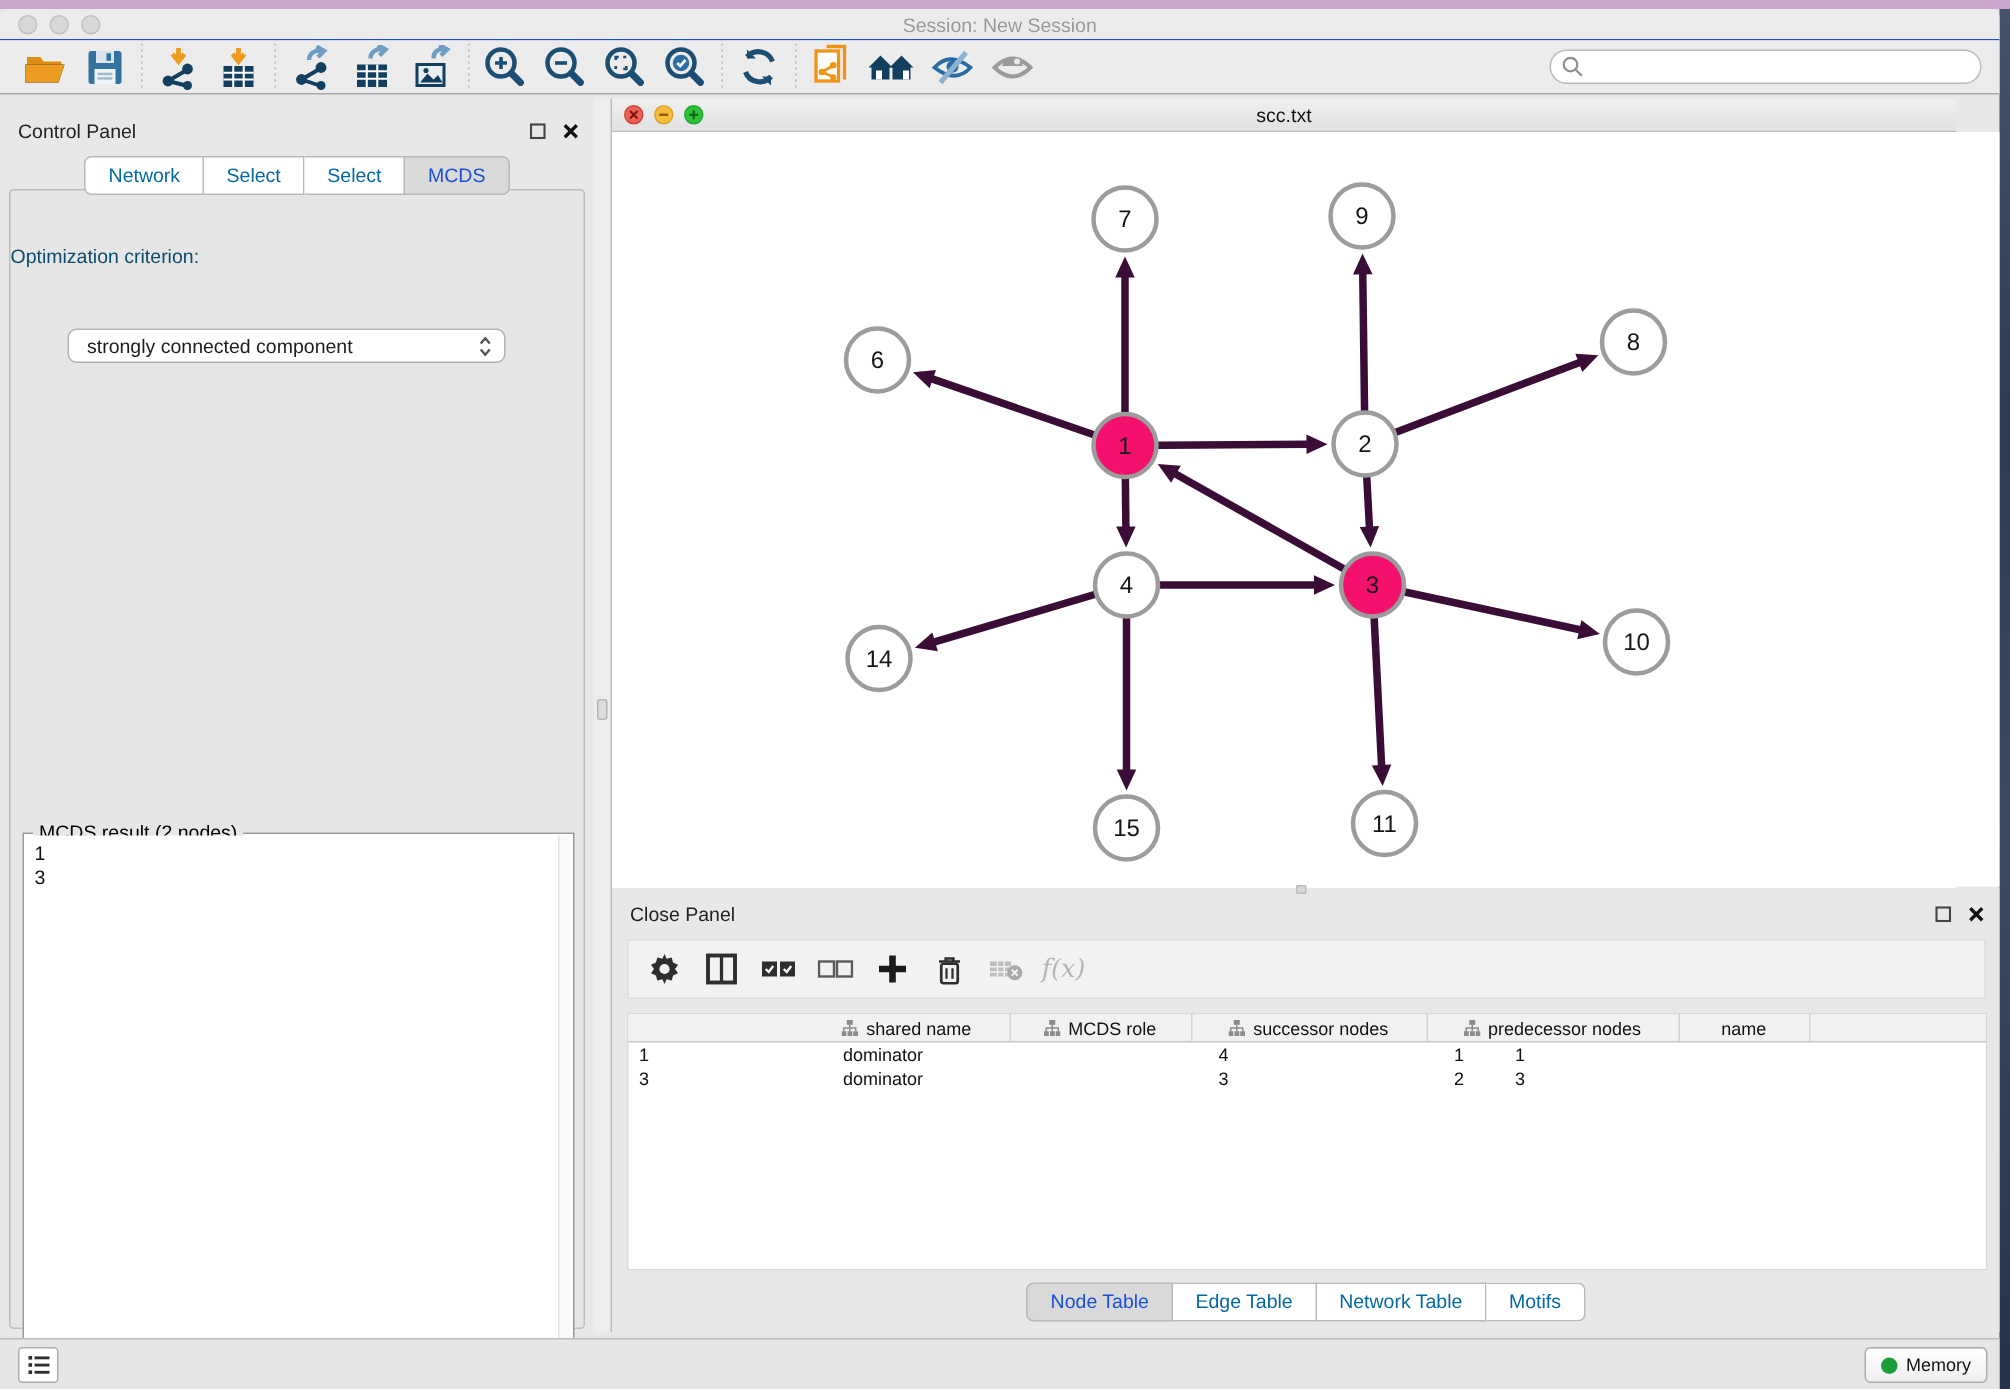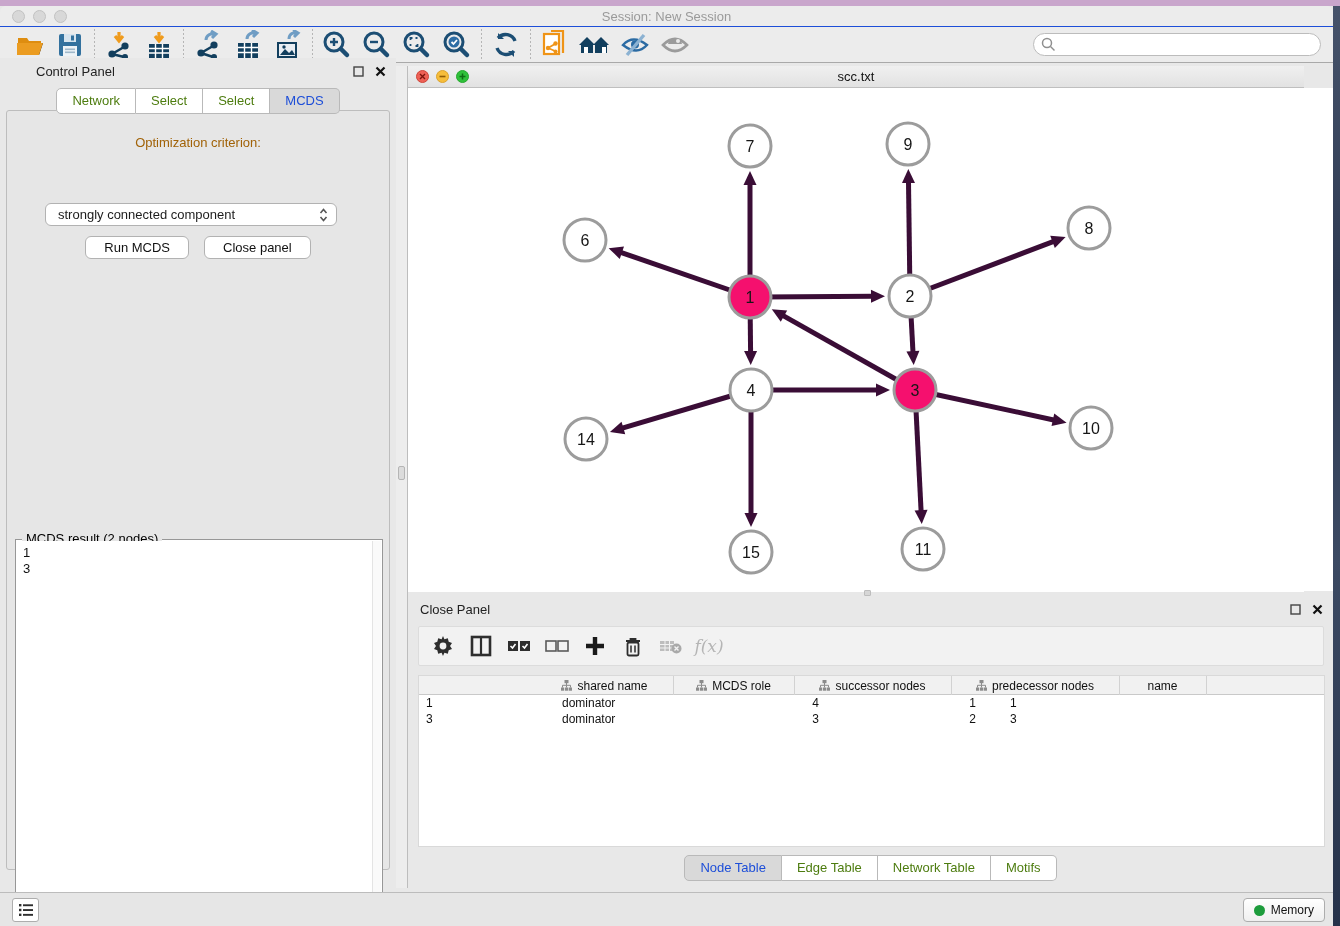--- a/index.html
+++ b/index.html
@@ -27,29 +27,29 @@
   .search-box { width:288px; height:23px; border:1px solid #bcbcbc; border-radius:12px; background:#fff;
      padding:0 8px 0 26px; font-size:12px; outline:none; font-family:"Liberation Sans",sans-serif; }
   .search-mag { position:absolute; left:8px; top:4px; }
 
   
   .panel-head { height:26px; display:flex; align-items:center; padding:0 8px 0 12px; font-size:13px; color:#222; }
   .panel-head .sp { flex:1; }
   .ph-btn { width:16px; height:16px; display:flex; align-items:center; justify-content:center; margin-left:6px; }
 
   
-  .control-panel { position:absolute; left:0; top:58px; width:396px; height:822px; background:#e8e8e8;padding-left:24px; }
+  .control-panel { position:absolute; left:0; top:74px; width:396px; height:822px; background:#e8e8e8; }
   .cp-tabs { position:absolute; left:0; top:30px; width:100%; display:flex; justify-content:center; z-index:2; }
-  .seg-tab { padding:4px 15px 5px; font-size:13px; background:#fff; border:1px solid #b9b9b9; border-left-width:0; color:#4d7c0f; white-space:nowrap; }
+  .seg-tab { padding:4px 15px 5px; font-size:13px; background:#fff; border:1px solid #b9b9b9; border-left-width:0; color:#0369a1; white-space:nowrap; }
   .seg-tab:first-child { border-left-width:1px; border-radius:5px 0 0 5px; }
   .seg-tab:last-child { border-radius:0 5px 5px 0; }
   .seg-tab.active { background:#d9d9d9; color:#1d4ed8; }
   .cp-body { position:absolute; left:6px; top:52px; width:384px; height:760px; background:#e6e6e6;
      border:1px solid #bdbdbd; border-radius:3px; }
-  .opt-label { margin-top:24px; text-align:center; font-size:13px; color:#a16207; }
+  .opt-label { margin-top:36px; text-align:left; font-size:13px; color:#0c4a6e; }
   .dropdown { position:absolute; left:38px; top:92px; width:292px; height:23px; background:#fff;
      border:1px solid #b2b2b2; border-radius:6px; display:flex; align-items:center; padding:0 8px 0 12px; font-size:13px; }
   .dropdown .sp { flex:1; }
   .btn-row { position:absolute; left:0; top:125px; width:100%; display:flex; justify-content:center; gap:15px; }
   .push-btn { height:23px; padding:0 18px; background:#fff; border:1px solid #b2b2b2; border-radius:6px;
      font-size:13px; color:#111; display:flex; align-items:center; font-family:"Liberation Sans",sans-serif; }
   .result-box { position:absolute; left:8px; top:428px; width:368px; height:374px;
      border:1px solid #979797; background:#fff; }
   .result-legend { position:absolute; left:6px; top:-9px; background:#e6e6e6; padding:0 4px; font-size:13px; color:#000000; }
   .result-list { position:absolute; inset:1px 10px 1px 1px; background:#fff; padding:4px 0 0 6px; font-size:13px; line-height:16px; color:#111; }
@@ -276,24 +276,20 @@
   </div>
   <div class="cp-body">
     <div class="opt-label">Optimization criterion:</div>
     <div class="dropdown">
       <span>strongly connected component</span>
       <span class="sp"></span>
       <svg width="9" height="14">
         <path d="M1.5 5L4.5 1.5L7.5 5" stroke="#555" stroke-width="1.6" fill="none"></path>
         <path d="M1.5 9L4.5 12.5L7.5 9" stroke="#555" stroke-width="1.6" fill="none"></path>
       </svg>
-    </div>
-    <div class="btn-row">
-      <button class="push-btn">Run MCDS</button>
-      <button class="push-btn">Close panel</button>
     </div>
     <div class="result-box">
       <div class="result-legend">MCDS result (2 nodes)</div>
       <div class="result-list">
         <div>1</div>
         <div>3</div>
       </div>
       <div class="result-scroll"></div>
     </div>
   </div>

